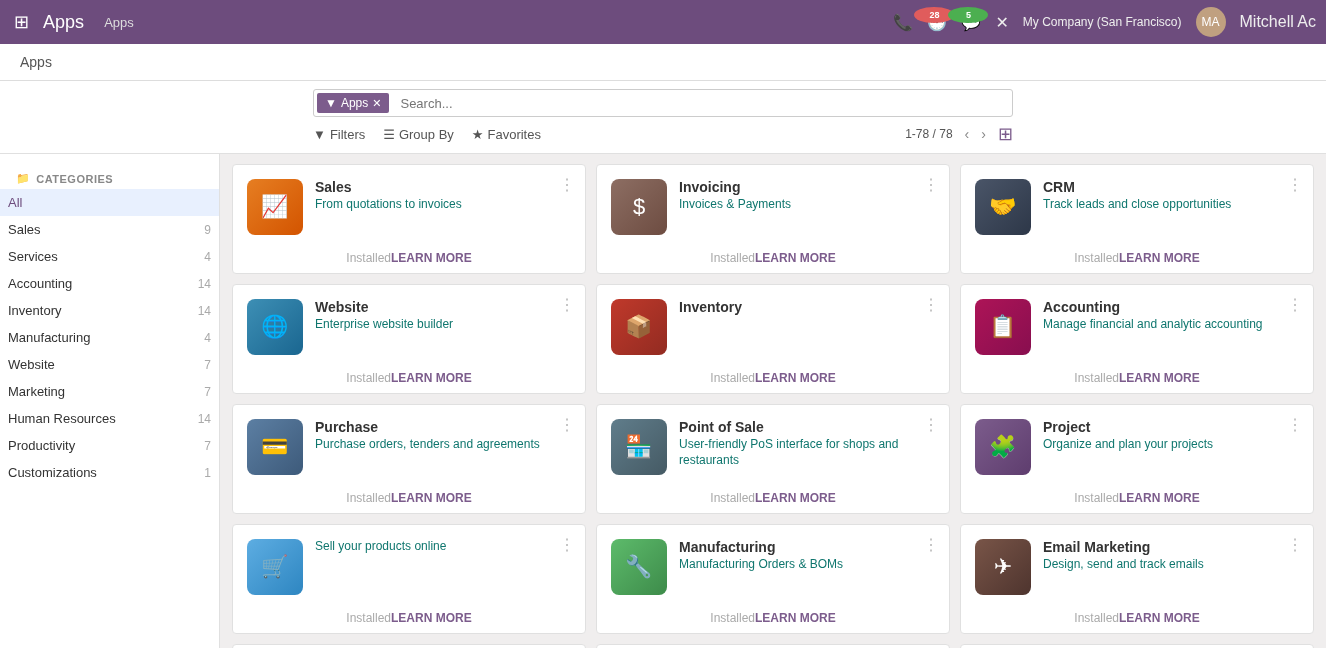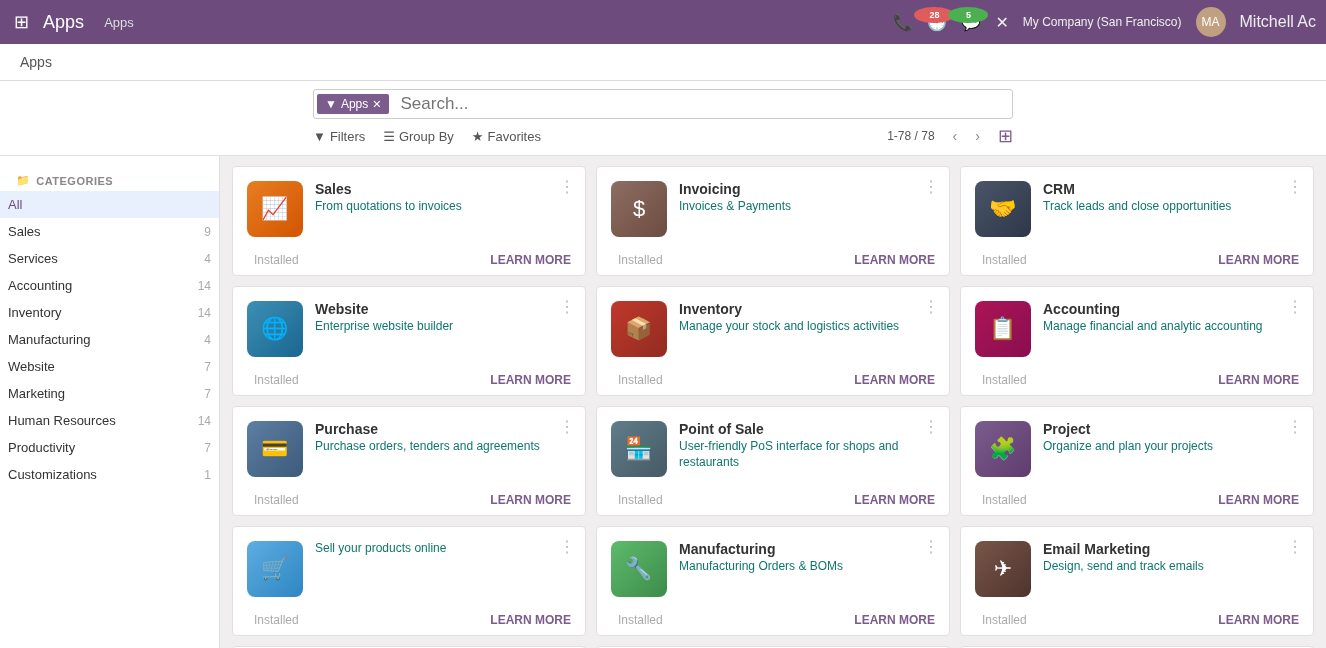--- a/index.html
+++ b/index.html
@@ -67,32 +67,32 @@
     }
     .search-tag {
       display: flex; align-items: center; gap: 4px;
       background: #7c5c8c; color: #fff;
       padding: 3px 8px; border-radius: 2px; margin: 3px;
       font-size: 12px;
     }
     .search-tag-close { cursor: pointer; font-size: 11px; }
     .search-input {
       border: none; outline: none; flex: 1; padding: 4px 8px;
-      font-size: 17px; background: transparent;
+      font-size: 13px; background: transparent;
     }
     .filter-row {
       display: flex; align-items: center; gap: 24px;
       width: 700px; justify-content: space-between;
     }
     .filter-left { display: flex; gap: 18px; }
     .filter-btn {
       display: flex; align-items: center; gap: 4px;
       color: #555; cursor: pointer; font-size: 13px;
     }
-    .pagination { display: flex; align-items: center; gap: 18px; font-size: 12px; color: #555; }
+    .pagination { display: flex; align-items: center; gap: 12px; font-size: 12px; color: #555; }
     .pag-btn { cursor: pointer; font-size: 14px; color: #888; }
     .view-toggle { cursor: pointer; color: #7c5c8c; font-size: 18px; }
 
     
     .main-layout {
       display: flex;
       height: calc(100vh - 114px);
       overflow: hidden;
     }
 
@@ -152,24 +152,23 @@
       flex-shrink: 0;
       display: flex; align-items: center; justify-content: center;
       font-size: 24px;
     }
     .app-info { flex: 1; }
     .app-name { font-size: 14px; font-weight: 600; color: #333; margin-bottom: 2px; }
     .app-desc { font-size: 12px; color: #0f766e; line-height: 1.3; }
     .app-card-footer {
       display: flex;
       align-items: center;
-      justify-content: space-between;
+      justify-content: center;
       margin-top: auto;
       padding-top: 8px;
-      margin-left: 7px;
     }
     .installed-label { font-size: 12px; color: #aaa; }
     .learn-more-btn {
       font-size: 12px; color: #7c5c8c; font-weight: 600;
       cursor: pointer; background: none; border: none; padding: 0;
     }
     .card-menu {
       position: absolute; top: 10px; right: 10px;
       cursor: pointer; color: #bbb; font-size: 16px;
     }
@@ -374,21 +373,20 @@
     </div>
   </div>
       <div class="app-card">
     <span class="card-menu">⋮</span>
     <div class="app-card-header">
       <div class="app-icon icon-darkred">
         <span style="color:#fff;font-size:22px;">📦</span>
       </div>
       <div class="app-info">
         <div class="app-name">Inventory</div>
-        <div class="app-desc">Manage your stock and logistics activities</div>
       </div>
     </div>
     <div class="app-card-footer">
       <span class="installed-label">Installed</span>
       <button class="learn-more-btn">LEARN MORE</button>
     </div>
   </div>
       <div class="app-card">
     <span class="card-menu">⋮</span>
     <div class="app-card-header">

